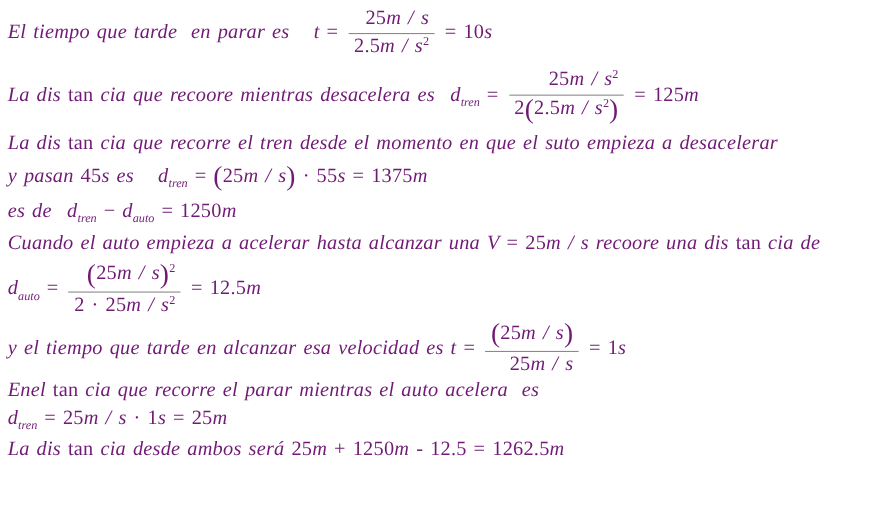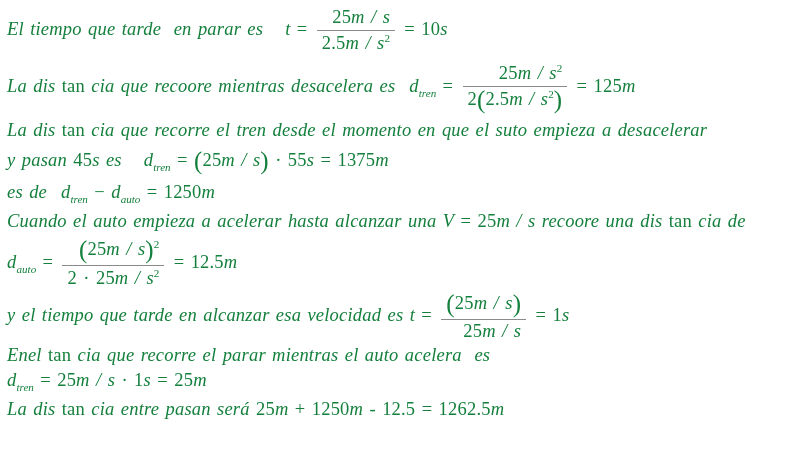--- a/index.html
+++ b/index.html
@@ -1,21 +1,21 @@
 <!DOCTYPE html>
 <html><head>
 <meta charset="utf-8">
 <style>
   html,body{margin:0;padding:0;}
   body{
     width:791px;height:476px;background:#ffffff;overflow:hidden;
   }
   .doc{
     font-family:"Liberation Serif", serif;
-    color:#15803d;
+    color:#701a75;
     padding:7px 12px 0 7px;
   }
   .line{
     font-size:18.5px;
     line-height:1.22;
     white-space:pre;
     letter-spacing:0.2px;
     word-spacing:1.5px;
   }
   .line:nth-child(1){margin-bottom:8px}
@@ -46,14 +46,14 @@
   <div class="line"><span class="i">El tiempo que tarde  en parar es</span><span class="sp" style="width: 22px;"></span><span class="i">t</span><span class="r"> = </span><span class="frac"><span class="num"><span class="r">25</span><span class="i">m / s</span></span><span class="den"><span class="r">2.5</span><span class="i">m / s</span><span class="sup">2</span></span></span><span class="r"> = 10</span><span class="i">s</span></div>
   <div class="line"><span class="i">La dis </span><span class="r">tan</span><span class="i"> cia que recoore mientras desacelera es</span><span class="sp" style="width: 14px;"></span><span class="i">d</span><span class="sub">tren</span><span class="r"> = </span><span class="frac"><span class="num"><span class="r">25</span><span class="i">m / s</span><span class="sup">2</span></span><span class="den"><span class="r">2</span><span class="big">(</span><span class="r">2.5</span><span class="i">m / s</span><span class="sup">2</span><span class="big">)</span></span></span><span class="r"> = 125</span><span class="i">m</span></div>
   <div class="line"><span class="i">La dis </span><span class="r">tan</span><span class="i"> cia que recorre el tren desde el momento en que el suto empieza a desacelerar</span></div>
   <div class="line"><span class="i">y pasan </span><span class="r">45</span><span class="i">s es</span><span class="sp" style="width: 22px;"></span><span class="i">d</span><span class="sub">tren</span><span class="r"> = </span><span class="big">(</span><span class="r">25</span><span class="i">m / s</span><span class="big">)</span><span class="r"> · 55</span><span class="i">s</span><span class="r"> = 1375</span><span class="i">m</span></div>
   <div class="line"><span class="i">es de</span><span class="sp" style="width: 14px;"></span><span class="i">d</span><span class="sub">tren</span><span class="r"> − </span><span class="i">d</span><span class="sub">auto</span><span class="r"> = 1250</span><span class="i">m</span></div>
   <div class="line"><span class="i">Cuando el auto empieza a acelerar hasta alcanzar una V</span><span class="r"> = 25</span><span class="i">m / s recoore una dis </span><span class="r">tan</span><span class="i"> cia de</span></div>
   <div class="line"><span class="i">d</span><span class="sub">auto</span><span class="r"> = </span><span class="frac"><span class="num"><span class="big">(</span><span class="r">25</span><span class="i">m / s</span><span class="big">)</span><span class="sup">2</span></span><span class="den"><span class="r">2 · 25</span><span class="i">m / s</span><span class="sup">2</span></span></span><span class="r"> = 12.5</span><span class="i">m</span></div>
   <div class="line"><span class="i">y el tiempo que tarde en alcanzar esa velocidad es </span><span class="i">t</span><span class="r"> = </span><span class="frac"><span class="num"><span class="big">(</span><span class="r">25</span><span class="i">m / s</span><span class="big">)</span></span><span class="den"><span class="r">25</span><span class="i">m / s</span></span></span><span class="r"> = 1</span><span class="i">s</span></div>
   <div class="line"><span class="i">Enel </span><span class="r">tan</span><span class="i"> cia que recorre el parar mientras el auto acelera  es</span></div>
   <div class="line"><span class="i">d</span><span class="sub">tren</span><span class="r"> = 25</span><span class="i">m / s</span><span class="r"> · 1</span><span class="i">s</span><span class="r"> = 25</span><span class="i">m</span></div>
-  <div class="line"><span class="i">La dis </span><span class="r">tan</span><span class="i"> cia entre pasan será </span><span class="r">25</span><span class="i">m</span><span class="r"> + 1250</span><span class="i">m</span><span class="r"> - 12.5 = 1262.5</span><span class="i">m</span></div>
+  <div class="line"><span class="i">La dis </span><span class="r">tan</span><span class="i"> cia desde ambos será </span><span class="r">25</span><span class="i">m</span><span class="r"> + 1250</span><span class="i">m</span><span class="r"> - 12.5 = 1262.5</span><span class="i">m</span></div>
 </div>
 
 </body></html>

